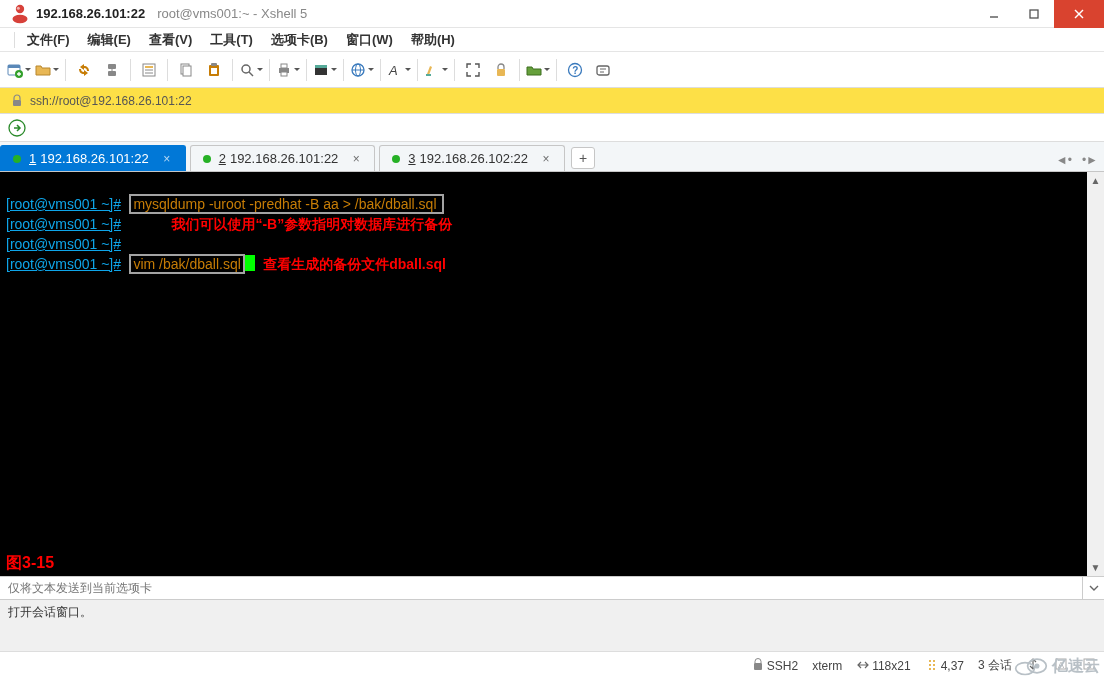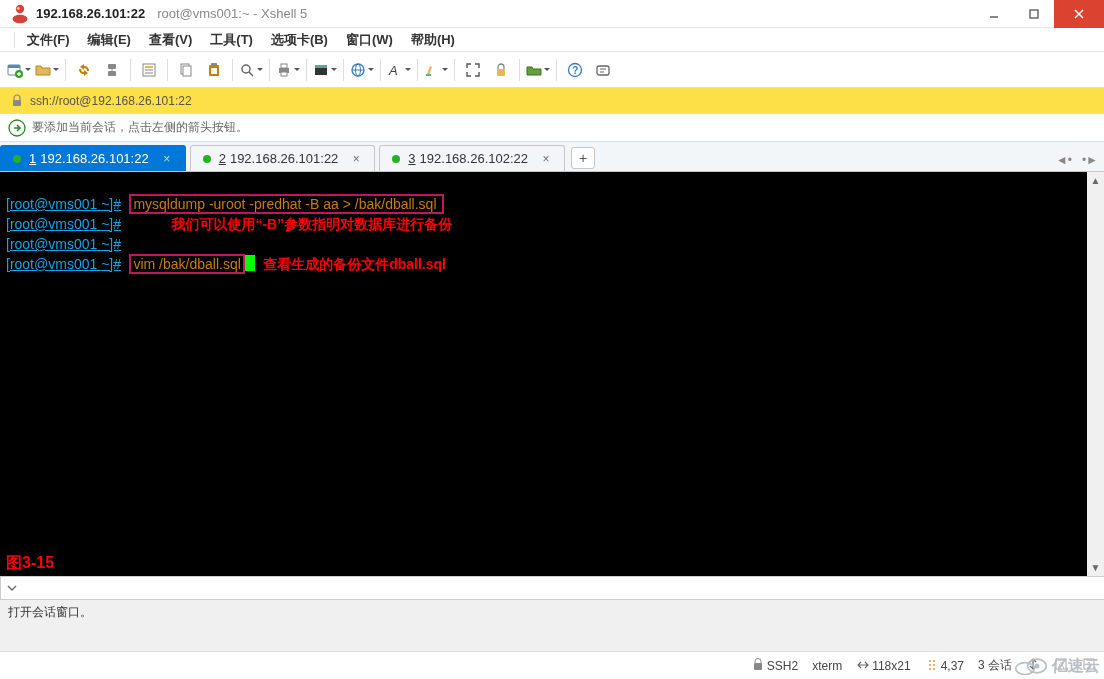--- a/index.html
+++ b/index.html
@@ -42,21 +42,21 @@
   .tab .num { text-decoration:underline; margin-right:4px; }
   .tab .tclose { width:16px; height:16px; margin-left:10px; display:flex; align-items:center; justify-content:center; font-size:12px; color:inherit; opacity:.7; }
   .tab-add { width:24px; height:22px; display:flex; align-items:center; justify-content:center; border:1px solid #c6c6c6; border-radius:3px; background:#fff; font-size:14px; color:#555; margin-left:2px; margin-bottom:2px; }
   .tab-nav { position:absolute; right:6px; bottom:4px; display:flex; gap:10px; color:#888; font-size:12px; }
 
   
   .term-wrap { height:404px; display:flex; background:#000; }
   .term { flex:1; padding:4px 6px; font-family:"Consolas","Courier New",monospace; font-size:14px; line-height:19px; color:#fff; position:relative; white-space:pre; }
   .prompt { color:#0ea5e9;text-decoration:underline; }
   .cmd { color:#c77d06; }
-  .hlbox { border:2px solid #be185d; padding:0 2px; }
+  .hlbox { border:2px solid #a3a3a3; padding:0 2px; }
   .anno { color:#ff0000; font-family:"Microsoft YaHei",sans-serif; font-weight:bold; }
   .cursor { display:inline-block; width:10px; height:16px; background:#0f0; vertical-align:-2px; }
   .fig-label { position:absolute; left:6px; bottom:4px; color:#ff0000; font-family:"Microsoft YaHei",sans-serif; font-size:16px; font-weight:bold;margin-top:48px; }
   .term-scroll { width:17px; background:#f0f0f0; display:flex; flex-direction:column; }
   .sb-btn { height:17px; display:flex; align-items:center; justify-content:center; color:#666; font-size:10px; background:#f0f0f0; }
   .sb-track { flex:1; background:#f0f0f0; }
 
   
   .send-row { height:24px; display:flex; align-items:center; background:#fff; border-top:1px solid #ccc; border-bottom:1px solid #ccc; }
   .send-input { flex:1; height:22px; border:none; outline:none; font-size:12px; padding:0 8px; color:#888; }
@@ -250,21 +250,20 @@
         <path d="M4 6V4a3 3 0 016 0v2" fill="none" stroke="#888" stroke-width="1.2"></path>
       </svg></span>
   <span>ssh://root@192.168.26.101:22</span>
 </div>
 
 <div class="hint-bar">
   <span class="arrow-circle"><svg viewBox="0 0 18 18">
         <circle cx="9" cy="9" r="8" fill="none" stroke="#2a8a2a" stroke-width="1.3"></circle>
         <path d="M6 9h5M9 6l3 3-3 3" fill="none" stroke="#2a8a2a" stroke-width="1.5"></path>
       </svg></span>
-  <span>要添加当前会话，点击左侧的箭头按钮。</span>
 </div>
 
 <div class="tab-row">
   <div class="tab active">
     <span class="dot"></span>
     <span class="num">1</span>
     <span>192.168.26.101:22</span>
     <span class="tclose">×</span>
   </div>
   <div class="tab">
@@ -295,20 +294,21 @@
     <div class="fig-label">图3-15</div>
   </div>
   <div class="term-scroll">
     <div class="sb-btn">▲</div>
     <div class="sb-track"></div>
     <div class="sb-btn">▼</div>
   </div>
 </div>
 
 <div class="send-row">
+  <input class="send-input" placeholder="仅将文本发送到当前选项卡" style="">
   <div class="send-drop">
       <svg width="10" height="10">
         <path d="M1 3l4 4 4-4" fill="none" stroke="#666" stroke-width="1.4"></path>
       </svg>
     </div>
 </div>
 
 <div class="msg-bar">
   <span>打开会话窗口。</span>
 </div>

